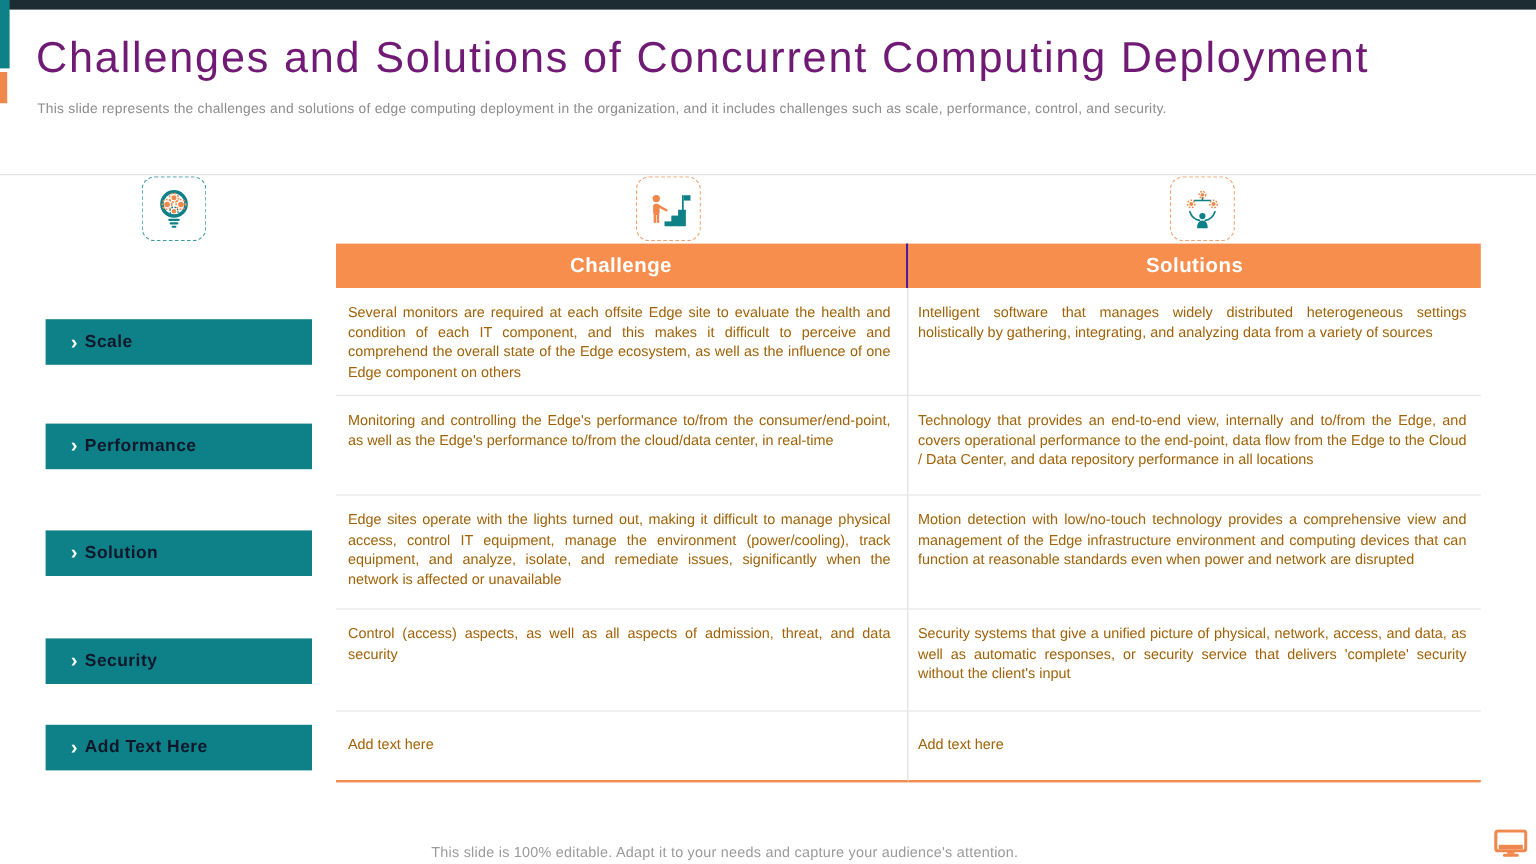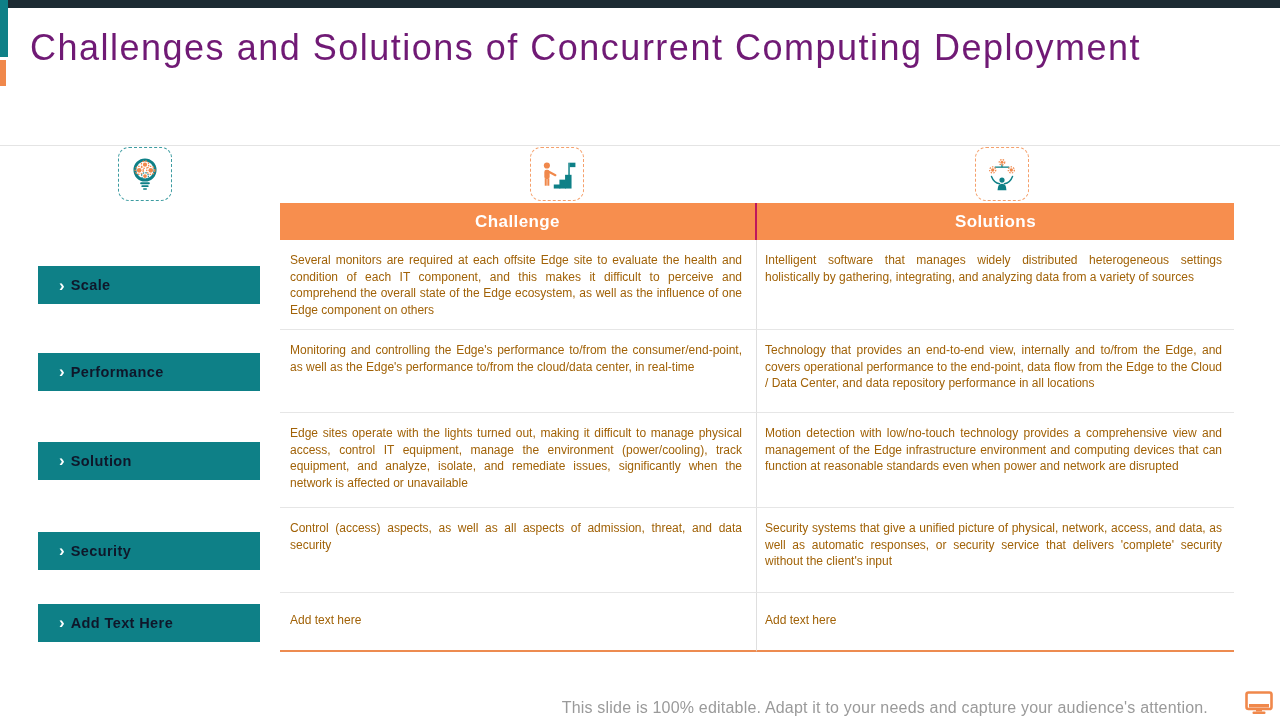--- a/index.html
+++ b/index.html
@@ -25,51 +25,52 @@
   #icon-1 { left: 118px; }
   #icon-2 { left: 530px; }
   #icon-3 { left: 975px; }
 
   .table { position: absolute; left: 38px; top: 203px; width: 1196px;
            display: grid; grid-template-columns: 222px 20px 477px 477px;
            grid-template-rows: 37px 90px 83px 95px 85px 59px; }
 
   .hdr { font-size: 17px; font-weight: bold; color: #ffffff; text-align: center; line-height: 37px; letter-spacing: 0.4px; }
   .hdr-factors { grid-column: 1; grid-row: 1; background: #0e8087; }
-  .hdr-challenge { grid-column: 3; grid-row: 1; background: #f78e4e; border-right: 2px solid #be185d; }
+  .hdr-challenge { grid-column: 3; grid-row: 1; background: #f78e4e; border-right: 2px solid #4c1d95; }
   .hdr-solution { grid-column: 4; grid-row: 1; background: #f78e4e; }
 
   .factor-cell { grid-column: 1; display: flex; align-items: center; }
   .factor-btn { width: 222px; height: 38px; background: #0e8087; display: flex; align-items: center; }
   .factor-btn .chev { color: #ffffff; font-size: 17px; font-weight: bold; margin-left: 21px; line-height: 1; }
   .factor-btn .lbl { color: #0f172a; font-size: 14.5px; font-weight: bold; margin-left: 6px; letter-spacing: 0.4px; }
 
   .body-cell { font-size: 12px; line-height: 16.5px; color: #a16207; text-align: justify; }
   .challenge-cell { grid-column: 3; padding: 12px 14px 0 10px; border-right: 1px solid #dfdfdf; }
   .solution-cell  { grid-column: 4; padding: 12px 12px 0 8px; }
   .row-line { border-bottom: 1px solid #e6e6e6; }
   .last-row { border-bottom: 2px solid #ed8b50; padding-top: 19px; text-align: left; }
 
-  .footer { position: absolute; left: 0; bottom: 3px; width: 1208px; text-align: right;
-            font-size: 16px; color: #9a9a9a; letter-spacing: 0.2px; }
+  .footer { position: absolute; left: 0; bottom: 3px; width: 1208px; text-align: center;
+            font-size: 12px; color: #9a9a9a; letter-spacing: 0.2px; }
 
   .corner-monitor { position: absolute; right: 7px; bottom: 5px; width: 28px; height: 24px; }
 
   svg { display: block; }
 </style>
 </head>
 <body>
 
 <div class="slide">
 
   <div class="top-strip"></div>
   <div class="accent-teal"></div>
   <div class="accent-orange"></div>
 
   <div class="title">Challenges and Solutions of Concurrent Computing Deployment</div>
+  <div class="subtitle">This slide represents the challenges and solutions of edge computing deployment in the organization, and it includes challenges such as scale, performance, control, and security.</div>
   <div class="header-divider"></div>
 
   <div class="col-icon teal-border" id="icon-1">
     <svg width="42" height="42" viewBox="0 0 52 52">
       <circle cx="26" cy="21" r="12.5" fill="#ffffff" stroke="#0e8087" stroke-width="3.6"></circle>
       <circle cx="26" cy="14.5" r="4.6" fill="none" stroke="#f0884b" stroke-width="1.6" stroke-dasharray="2 1.6"></circle>
       <circle cx="26" cy="14.5" r="2.6" fill="#f0884b"></circle>
       <circle cx="18.8" cy="21.5" r="5" fill="none" stroke="#f0884b" stroke-width="1.6" stroke-dasharray="2 1.6"></circle>
       <circle cx="18.8" cy="21.5" r="2.9" fill="#f0884b"></circle>
       <circle cx="33.2" cy="21.5" r="5" fill="none" stroke="#f0884b" stroke-width="1.6" stroke-dasharray="2 1.6"></circle>

